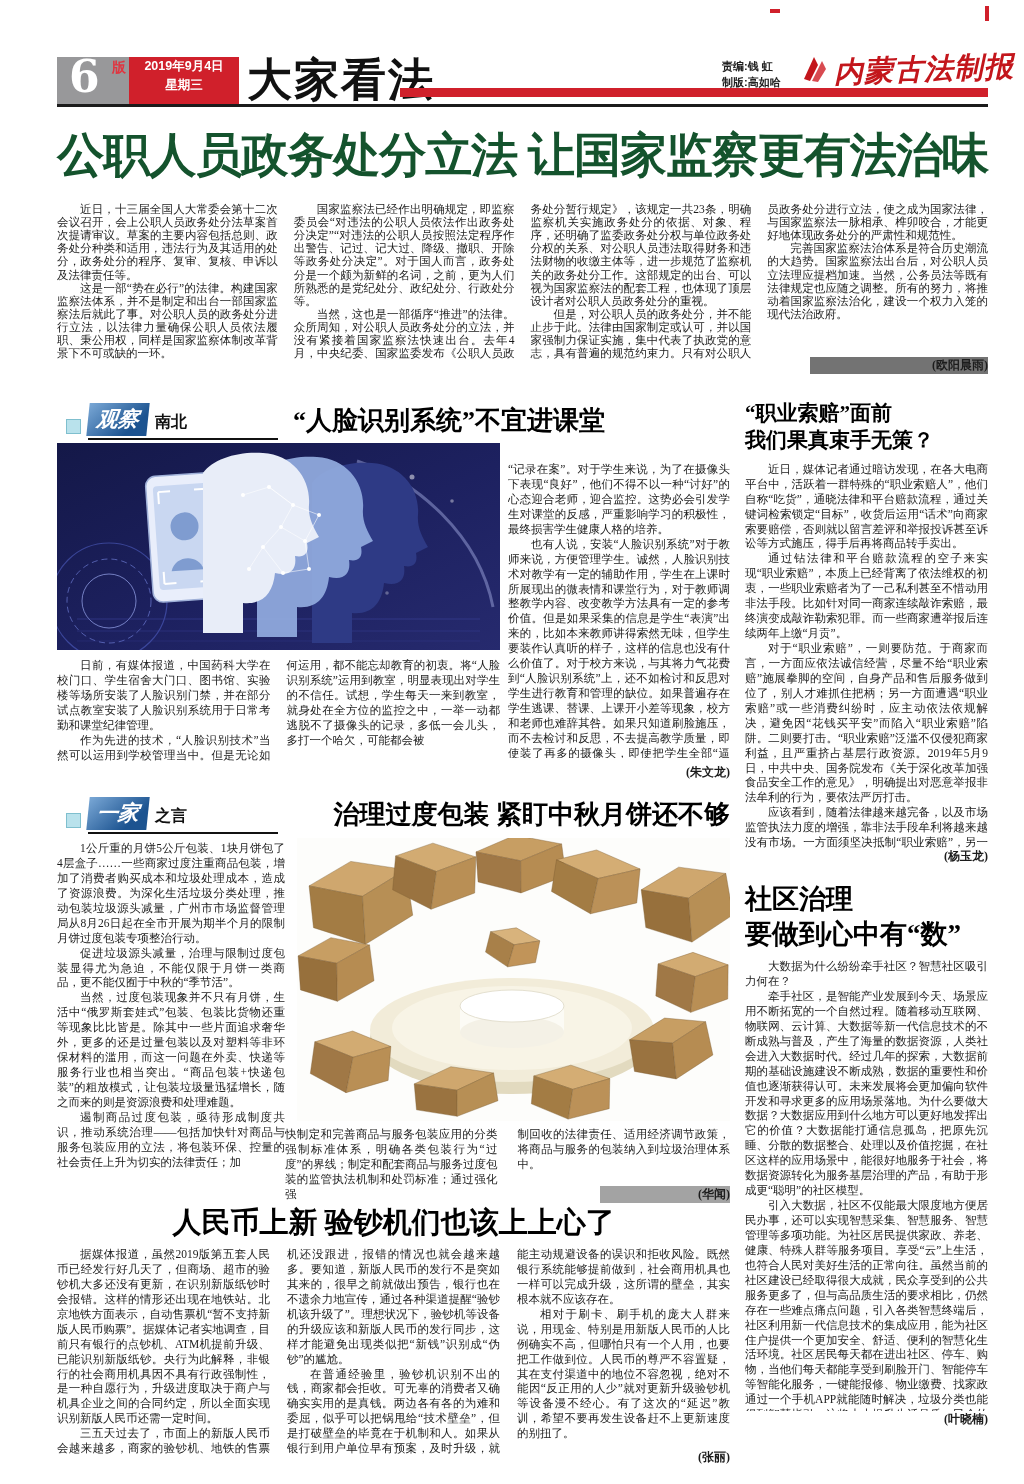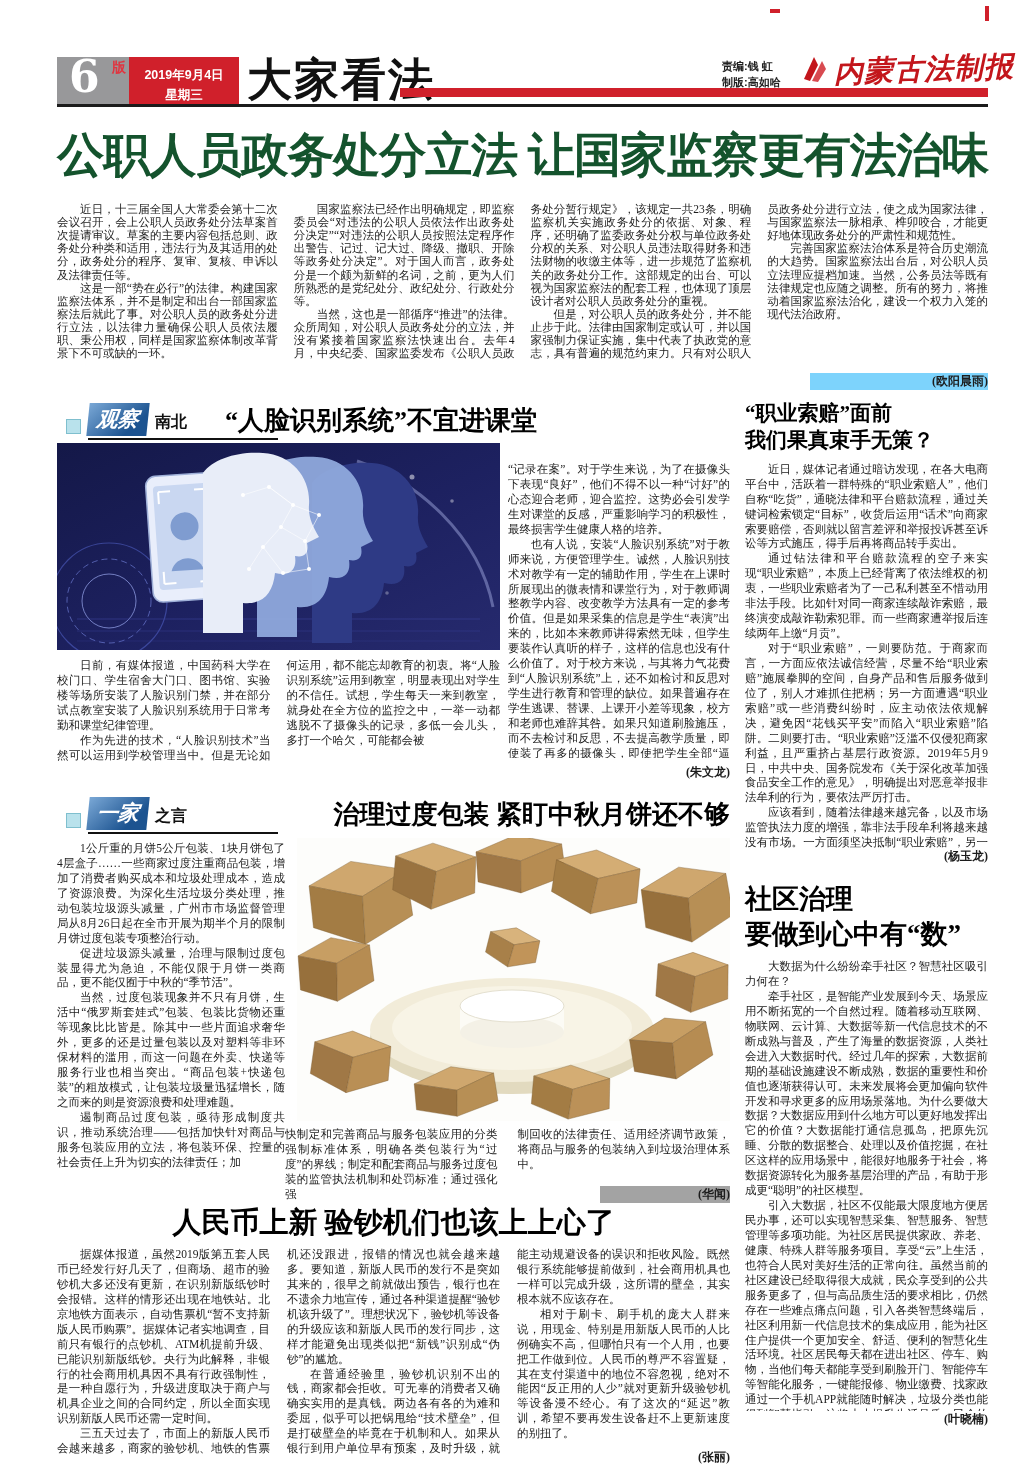--- a/index.html
+++ b/index.html
@@ -9,54 +9,54 @@
   p{margin:0;}
 
   
   .regmark{position:absolute;background:#d0202b;}
   .pagenum-box{left:57px;top:57px;width:72px;height:48px;background:#98989a;}
   .pagenum-box .num{position:absolute;left:12px;top:-6px;color:#fff;font-size:44px;font-weight:bold;
         font-family:"DejaVu Serif",serif;}
   .pagenum-box .ban{position:absolute;right:3px;top:2px;color:#e03540;font-size:14px;font-weight:bold;
         font-family:"Liberation Sans",sans-serif;}
   .date-box{left:129px;top:57px;width:110px;height:48px;background:#d0202b;color:#fff;
-        display:flex;flex-direction:column;align-items:center;justify-content:flex-end;
+        display:flex;flex-direction:column;align-items:center;justify-content:flex-start;
         font-family:"Liberation Sans",sans-serif;font-size:12.5px;font-weight:bold;line-height:1.55;}
   .section-title{left:247px;top:50px;font-family:"Liberation Sans","DejaVu Sans",sans-serif;
         font-weight:900;font-size:45px;letter-spacing:2px;color:#111;}
   .red-bar{left:400px;top:88px;width:588px;height:9px;background:#d0202b;}
   .editors{left:722px;top:58px;font-family:"Liberation Sans",sans-serif;font-size:11px;
         font-weight:bold;line-height:16px;color:#222;}
   .masthead{left:800px;top:50px;display:flex;align-items:center;gap:4px;}
   .masthead .mh-text{color:#c3161c;font-size:29px;font-weight:bold;font-style:italic;
         font-family:"Liberation Serif",serif;transform:rotate(-2deg);letter-spacing:1px;}
   .black-rule{left:57px;top:104px;width:931px;height:3px;background:#1b1b1b;}
 
   
   .lead-headline{left:57px;top:124px;width:931px;text-align:center;font-size:47px;font-weight:900;
         letter-spacing:-1px;color:#14532d;font-family:"Liberation Serif","DejaVu Serif",serif;}
   .lead-body{left:57px;top:203px;width:931px;height:192px;column-count:4;column-gap:16px;
         font-size:11.5px;line-height:1.14;text-align:justify;overflow:hidden;}
   .lead-body p{text-indent:2em;}
   .byline{font-weight:bold;text-align:right;font-size:12px;}
-  .lead-byline{left:810px;top:373px;width:178px;background:#7dd3fc;}
+  .lead-byline{left:810px;top:357px;width:178px;background:#737373;}
 
   
   .kicker{display:flex;align-items:flex-end;gap:7px;}
   .corner-sq{width:13px;height:13px;background:#b9e2ec;border:1px solid #7fbfce;margin-bottom:2px;}
   .kicker-main{display:inline-block;background:linear-gradient(135deg,#7aa8d6 0%,#1c5390 75%);
         color:#fff;font-family:"Liberation Sans",sans-serif;font-weight:900;font-style:italic;
         font-size:21px;padding:2px 9px 3px;transform:skewX(-6deg);}
   .kicker-sub{font-family:"Liberation Sans",sans-serif;font-weight:900;font-size:16px;
         padding-bottom:3px;color:#111;}
   .kicker-underline{position:absolute;height:2px;background:#111;}
 
   
   .art-title{font-weight:900;color:#000;font-family:"Liberation Serif",serif;}
-  .face-title{left:225px;top:403px;width:380px;text-align:left;font-size:26px;}
+  .face-title{left:225px;top:403px;width:380px;text-align:right;font-size:26px;}
   .side-title{font-size:21px;line-height:1.28;}
   .bz-title{left:270px;top:797px;width:460px;text-align:right;font-size:26px;}
   .rmb-title{left:57px;top:1203px;width:673px;text-align:center;font-size:29px;}
 
   
   .smallbody{font-size:11.5px;line-height:1.3;text-align:justify;overflow:hidden;}
   .smallbody p{text-indent:2em;}
   .noindent{text-indent:0 !important;}
 
   .face-img{left:57px;top:443px;width:443px;height:207px;}

